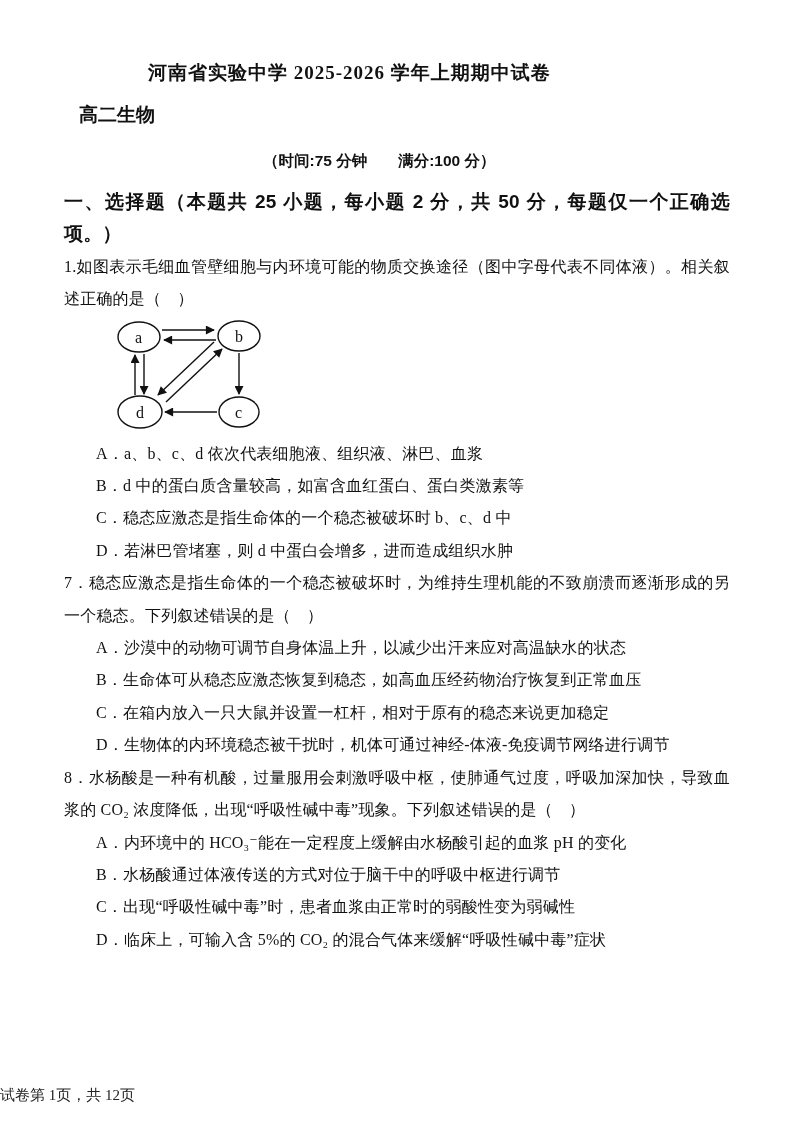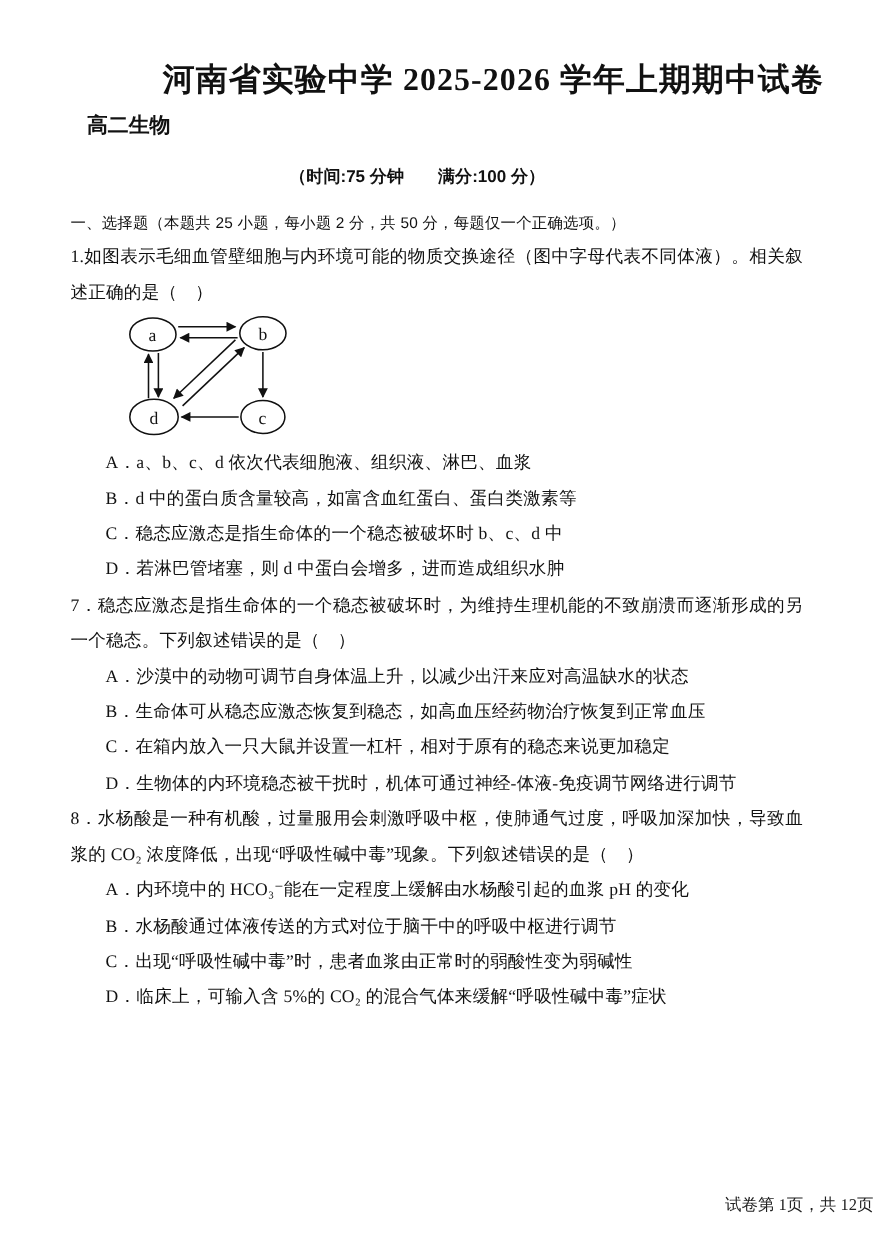--- a/index.html
+++ b/index.html
@@ -5,21 +5,21 @@
   html,body{margin:0;padding:0;background:#ffffff;}
   .page{
     position:relative;
     width:794px;height:1123px;
     background:#ffffff;color:#111;
     overflow:hidden;
     font-family:"Liberation Serif","DejaVu Serif",serif;
   }
   .title{
     margin:0;padding:56px 0 0 148px;
-    font-size:29px;line-height:34px;font-weight:bold;
+    font-size:19px;line-height:34px;font-weight:bold;
     letter-spacing:1px;
     font-family:"Liberation Serif","DejaVu Serif",serif;
   }
   .subject{
     margin:12px 0 0 79px;
     font-size:19px;line-height:25px;font-weight:bold;
     font-family:"Liberation Sans","DejaVu Sans",sans-serif;
   }
   .info{
     margin:24px 0 0 263px;
@@ -27,39 +27,39 @@
     font-family:"Liberation Sans","DejaVu Sans",sans-serif;
   }
   .content{
     margin:16px 64px 0 64px;
     font-size:16px;line-height:32.4px;
     letter-spacing:0.2px;
     text-align:justify;
   }
   .section-heading{
     margin:0;
-    font-size:14px;font-weight:normal;
+    font-size:19px;font-weight:bold;
     font-family:"Liberation Sans","DejaVu Sans",sans-serif;
   }
   .stem{margin:0;}
   .option{margin:0 0 0 32px;}
   .opt-label{white-space:pre;}
   .diagram{
     height:120px;margin:2px 0 0 40px;
   }
   .diagram svg{display:block;}
   .diagram .node{fill:none;stroke:#111;stroke-width:1.4;}
   .diagram .edge{stroke:#111;stroke-width:1.4;}
   .diagram text{
     font-family:"Liberation Serif","DejaVu Serif",serif;
     font-size:16px;fill:#111;
   }
   .footer{
     position:absolute;bottom:18px;left:0;width:100%;
-    text-align:right;font-size:15px;color:#222;
+    text-align:left;font-size:15px;color:#222;
   }
 </style>
 </head>
 <body>
 
 <div class="page">
 
   <h1 class="title">河南省实验中学 2025-2026 学年上期期中试卷</h1>
   <h2 class="subject">高二生物</h2>
   <div class="info">（时间:75 分钟　　满分:100 分）</div>

